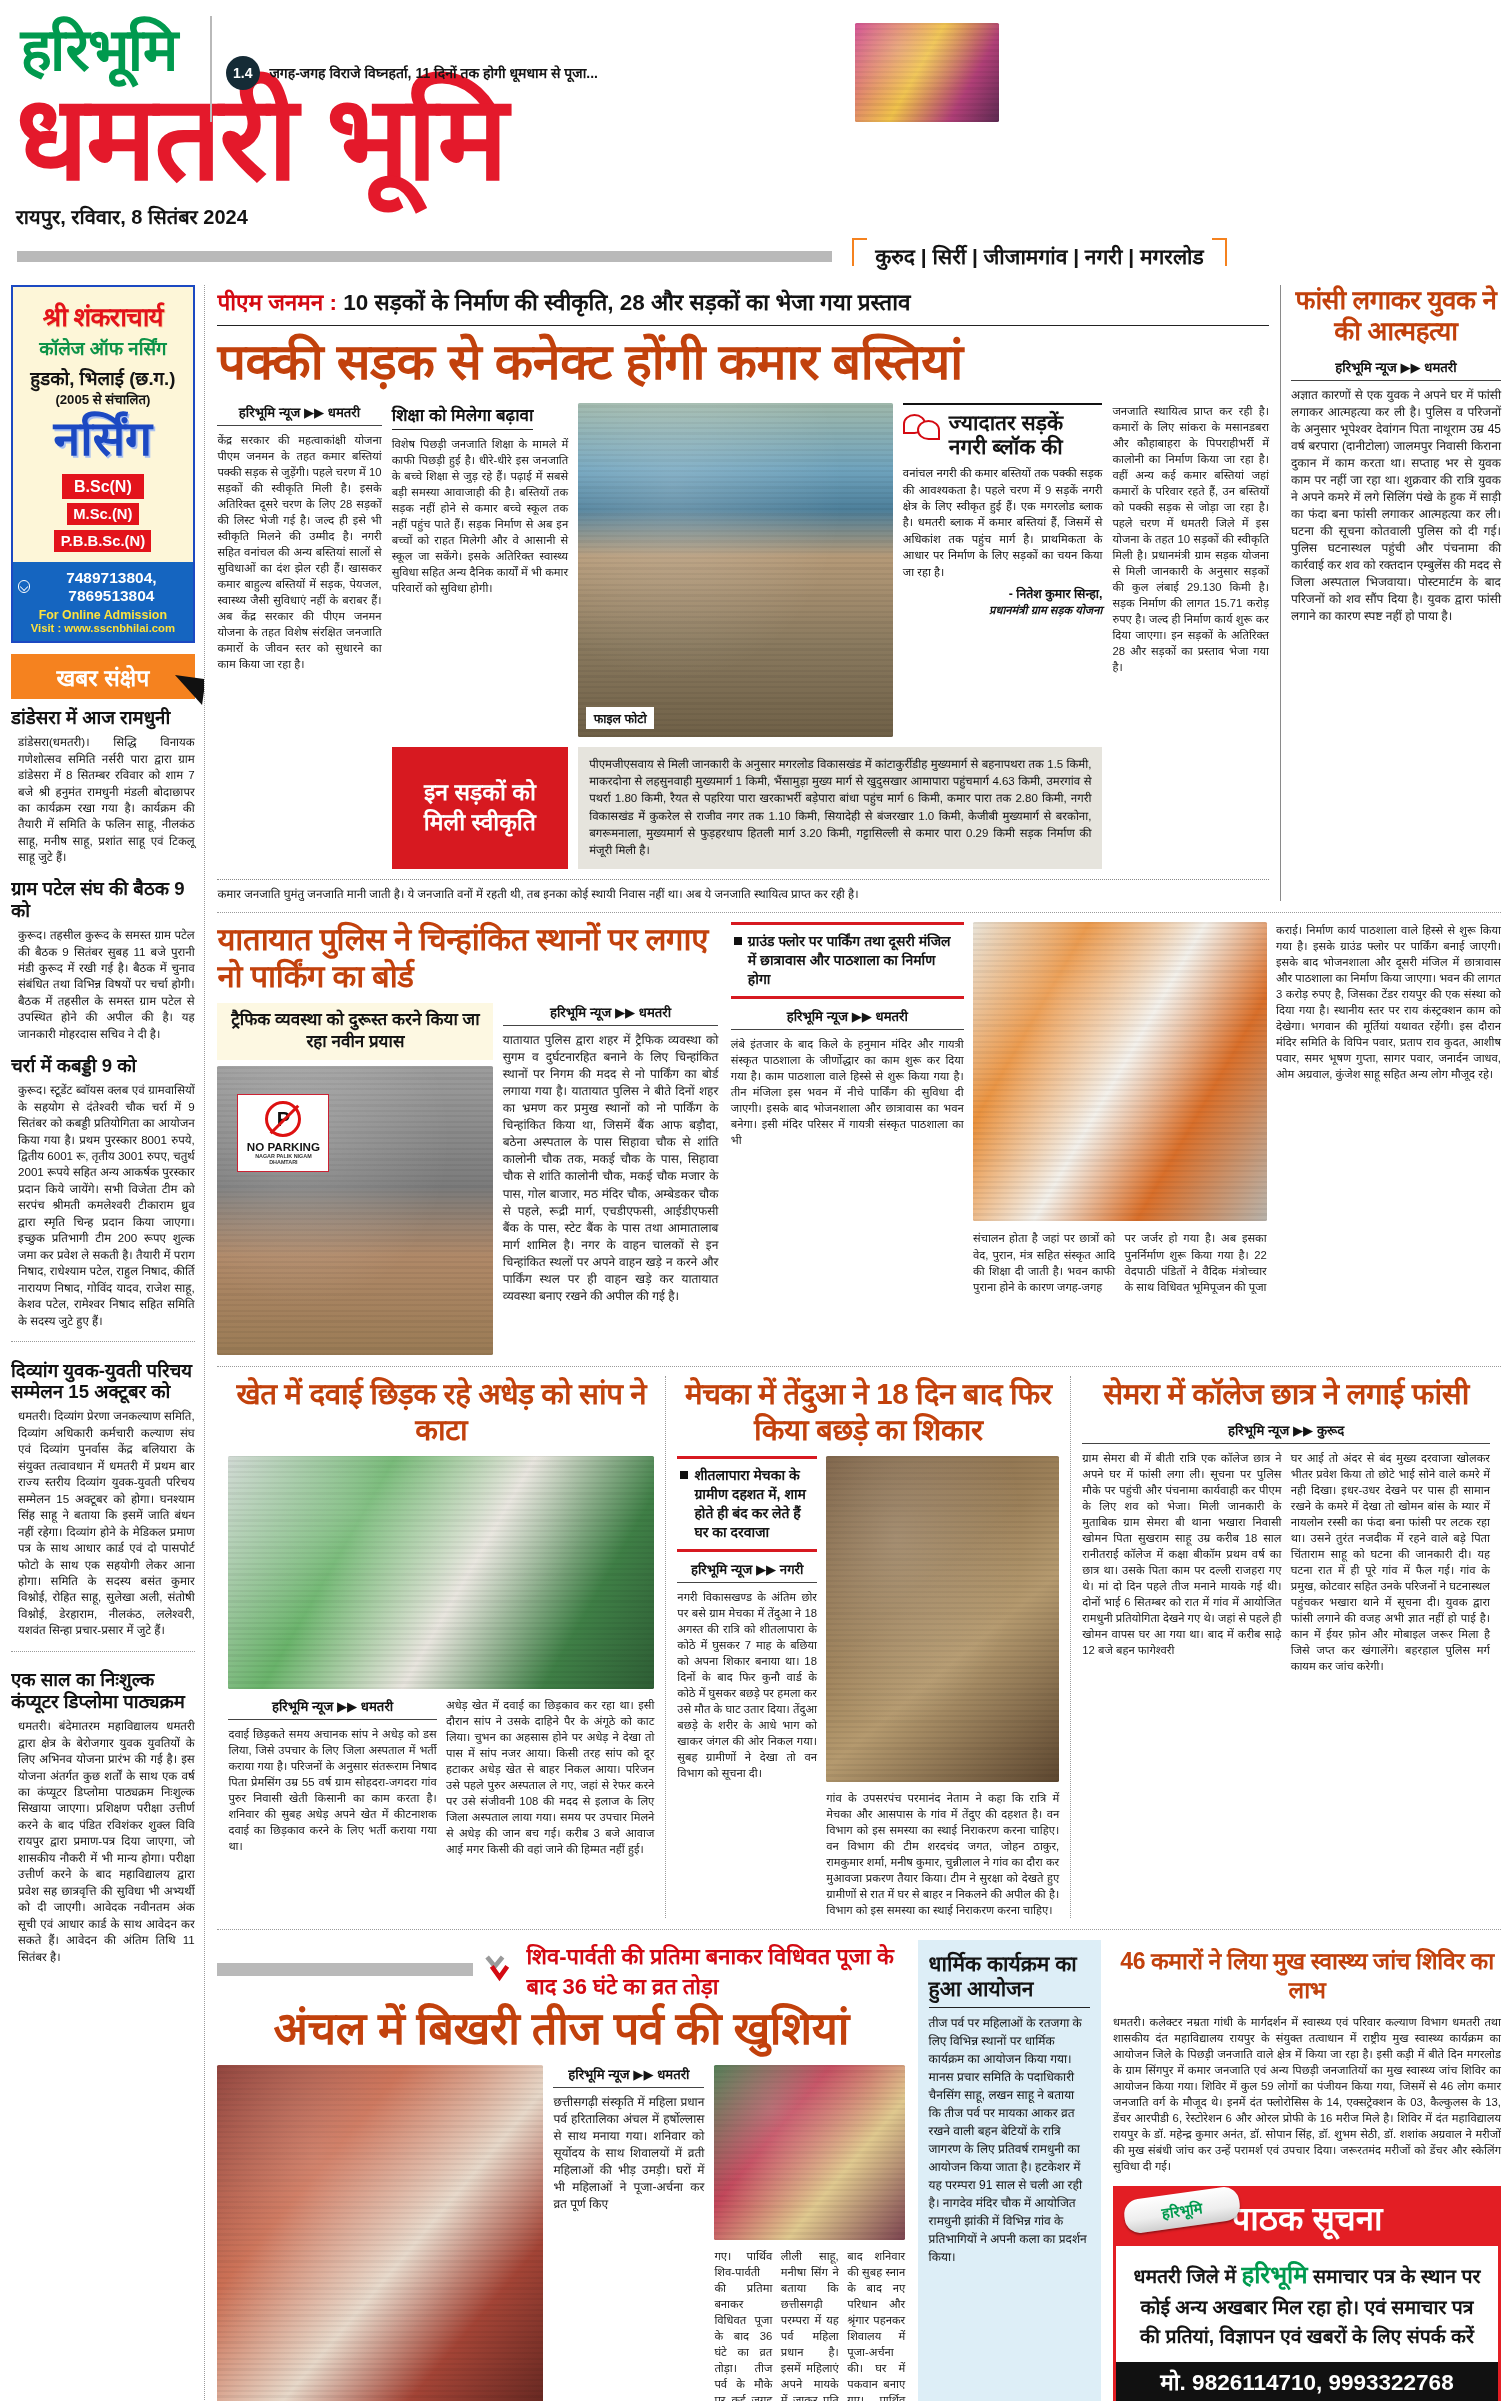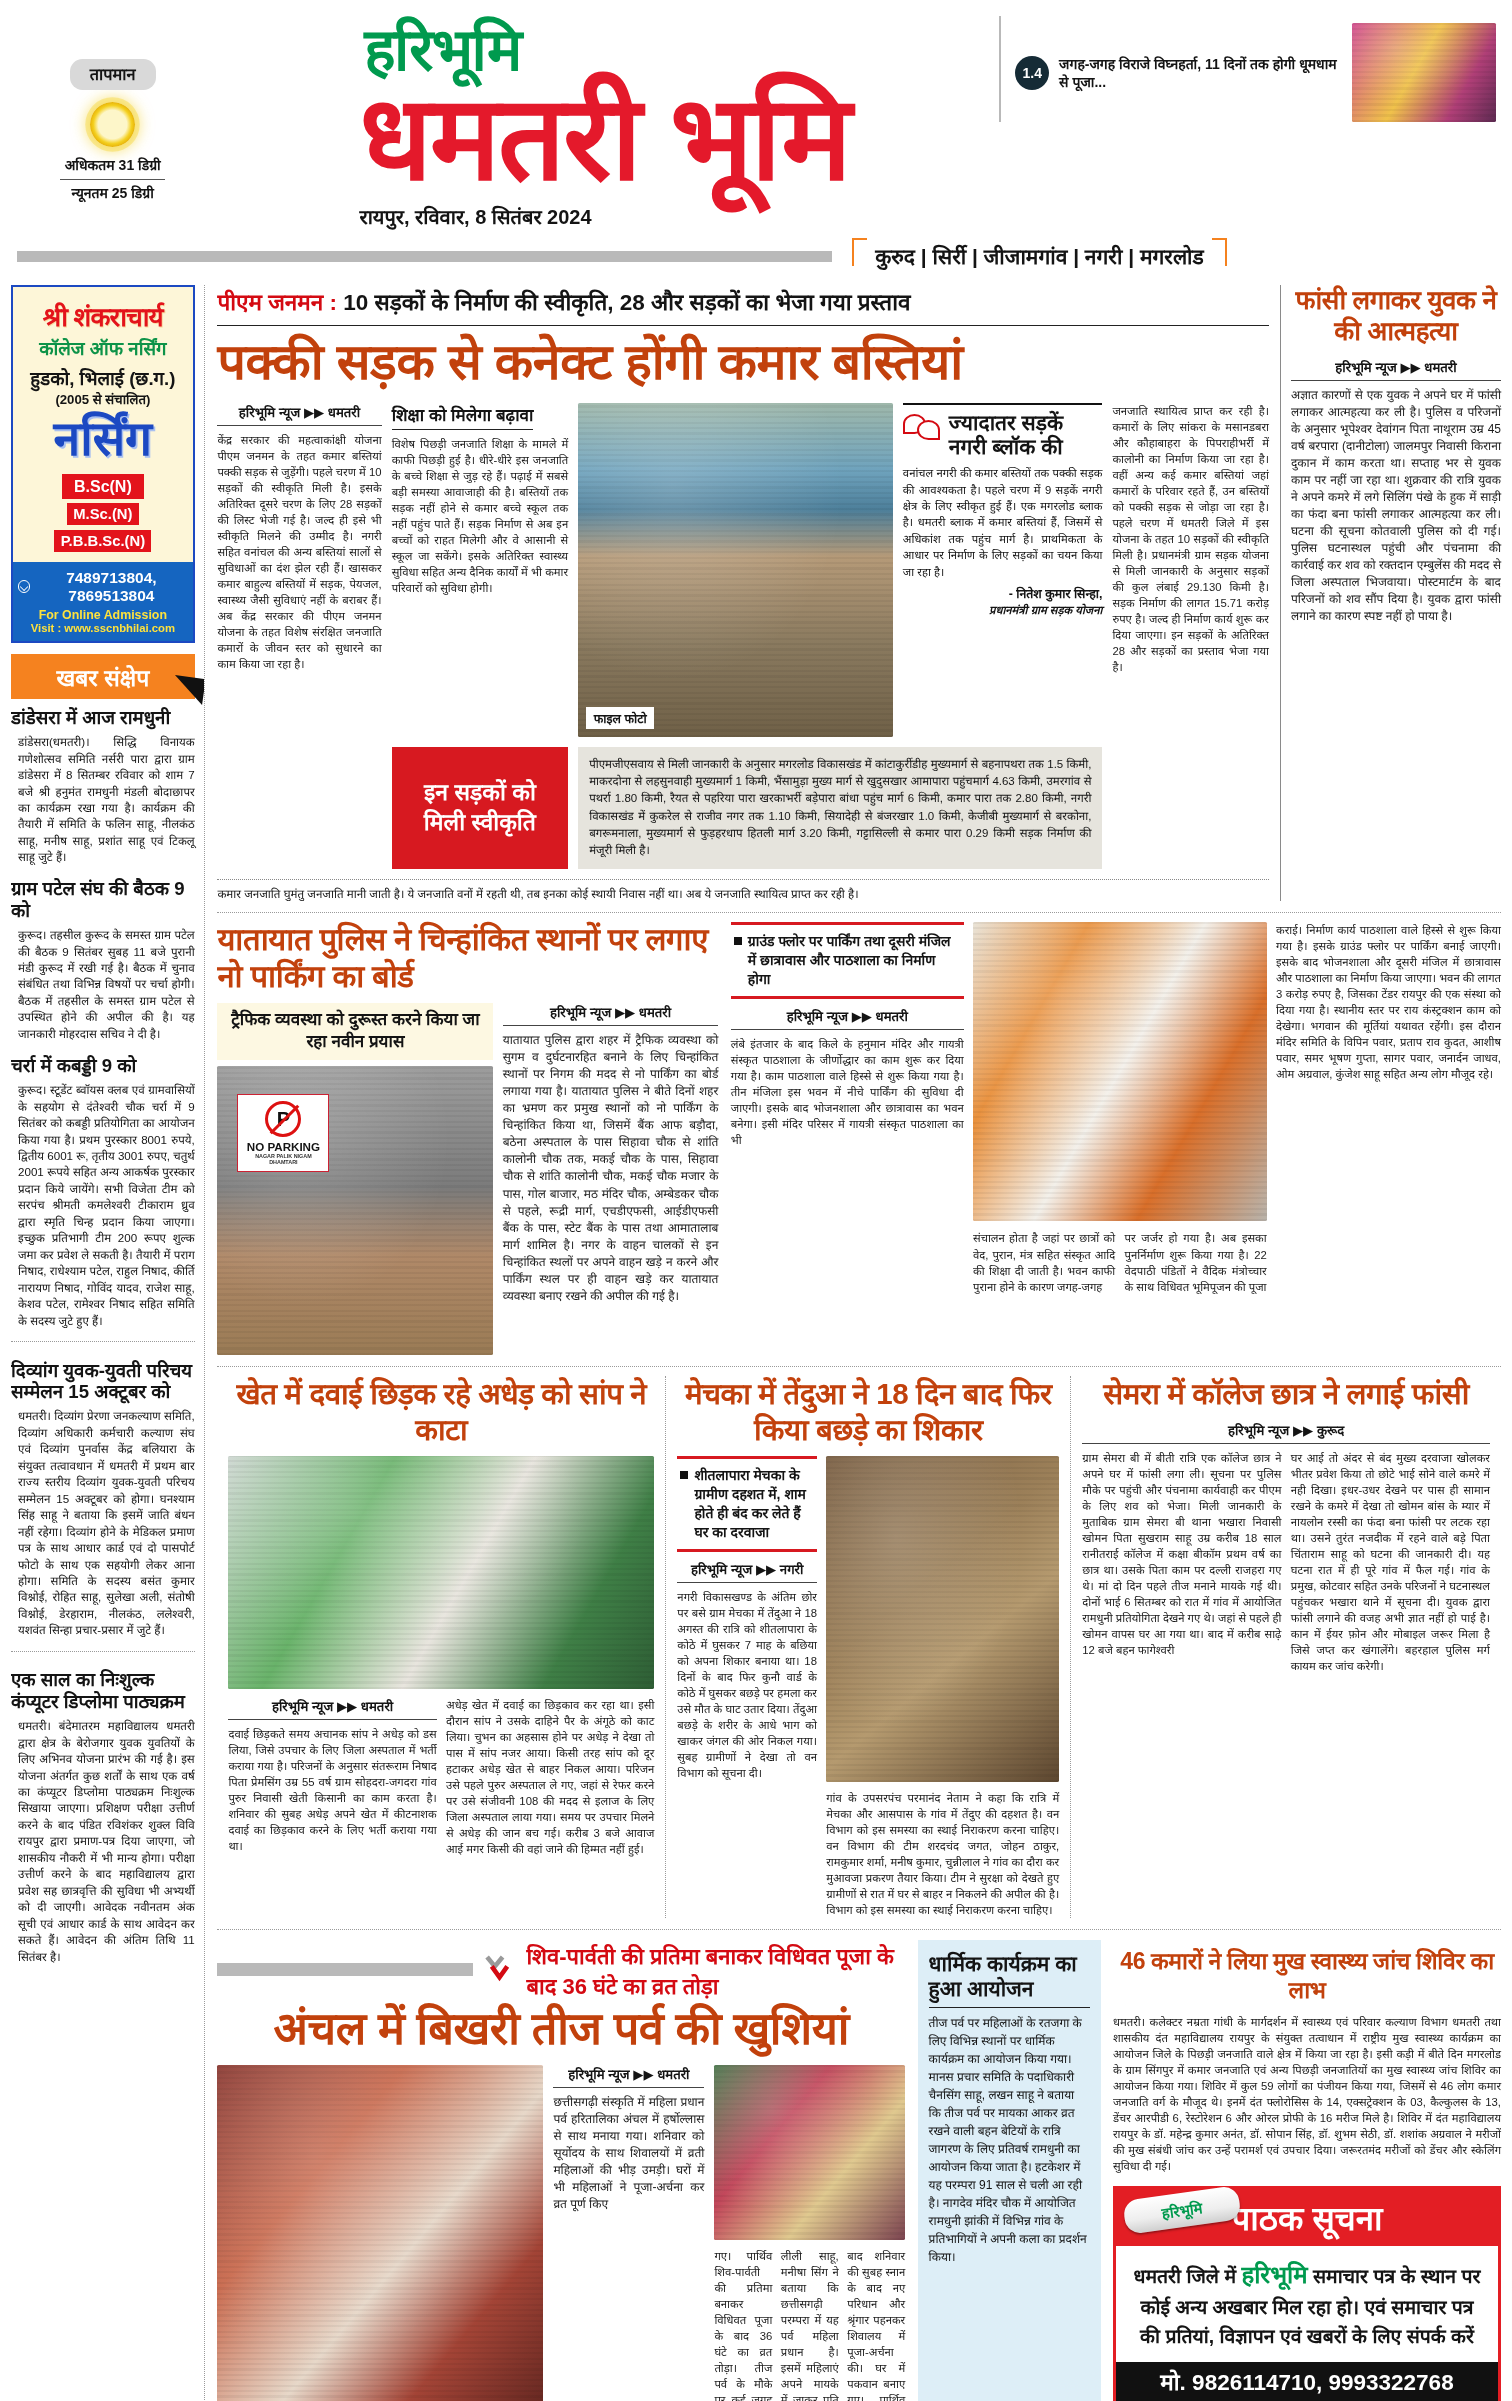--- a/index.html
+++ b/index.html
@@ -146,26 +146,20 @@
   .pathak-body{text-align:center;font-weight:800;font-size:19.4px;line-height:1.5;padding:11px 14px;}
   .pathak-body .gr{color:var(--green);font-size:24px;}
   .pathak-phones{background:#111;color:#fff;font-weight:800;font-size:22.5px;text-align:center;padding:6.2px 3.1px;line-height:1.35;}
 </style>
 </head>
 <body>
 
 <div class="page">
 
   <header class="masthead">
-    <div class="weather">
-      <span class="pill">तापमान</span>
-      <div class="sun"></div>
-      <div class="wline max">अधिकतम 31 डिग्री</div>
-      <div class="wline">न्यूनतम 25 डिग्री</div>
-    </div>
     <div>
       <div class="brand-inner">
         <div class="brand-top">हरिभूमि</div>
         <div class="brand-main">धमतरी भूमि</div>
         <div class="brand-date">रायपुर, रविवार, 8 सितंबर 2024</div>
       </div>
     </div>
     <div class="briefs">
       <div class="brief">
         <div class="bnum">1.4</div>

